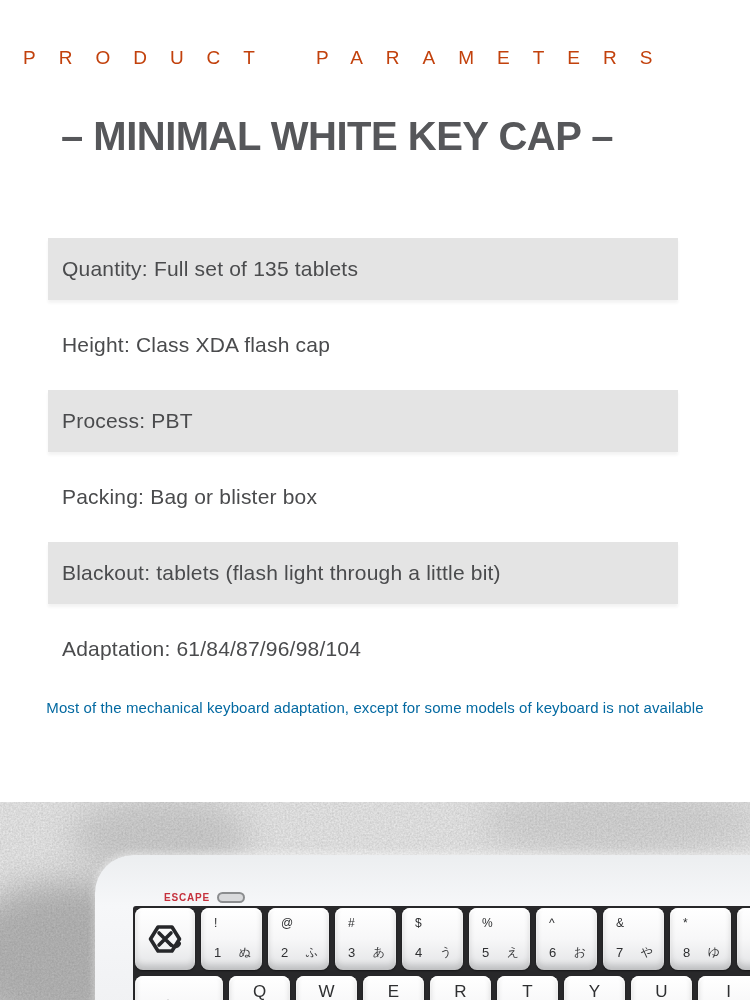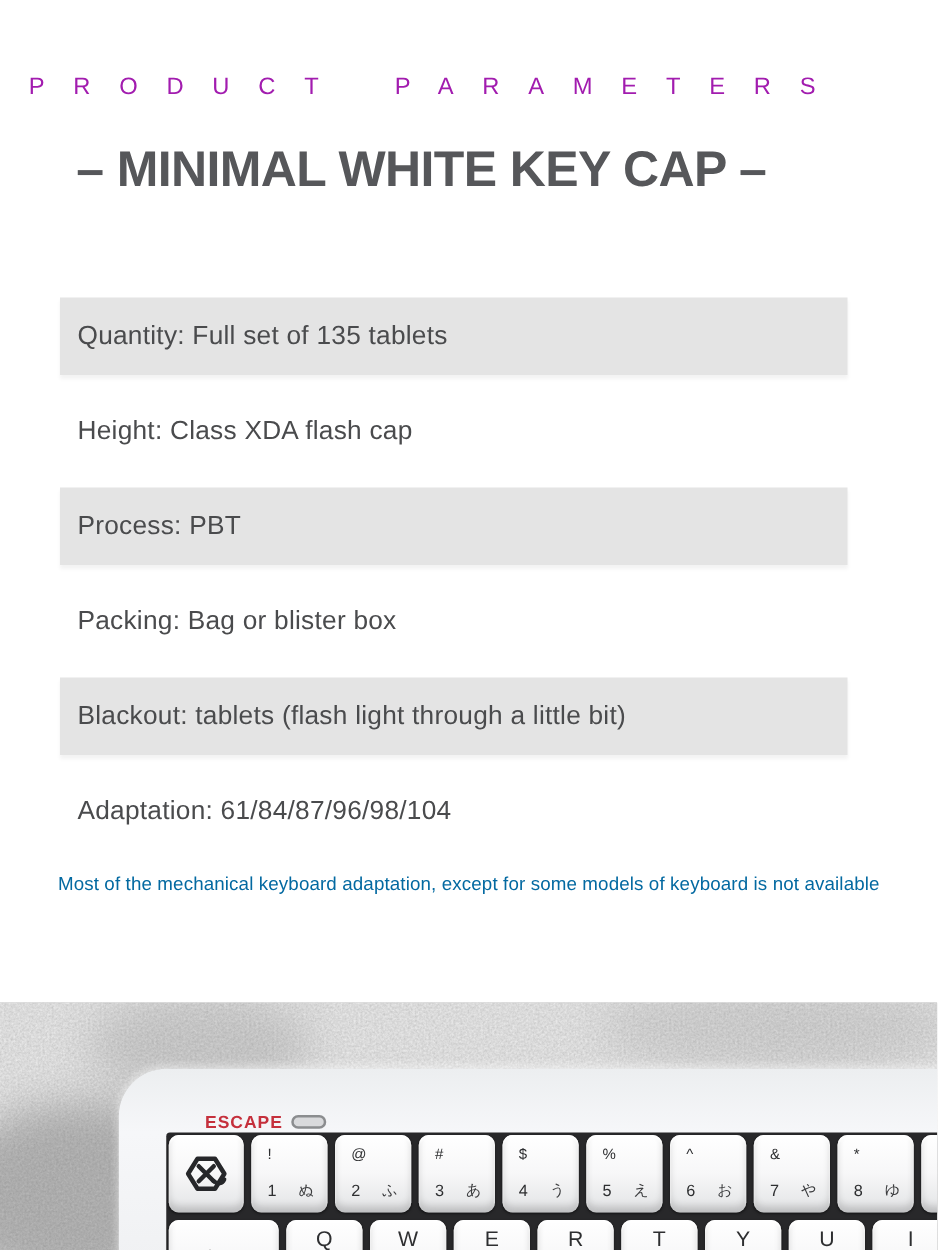--- a/index.html
+++ b/index.html
@@ -6,22 +6,22 @@
   .page {
     position:relative; width:750px; height:1000px; margin:0 auto;
     background:#ffffff; overflow:hidden;
     font-family:"Liberation Sans", "DejaVu Sans", sans-serif;
   }
 
   
   .eyebrow {
     position:absolute; top:47px; left:0; width:602px;
     text-align:center; font-size:19px; font-weight:400;
-    color:#a21caf; letter-spacing:23px; word-spacing:10px;
-    text-indent:23px; white-space:nowrap;margin-top:12px;
+    color:#c2410c; letter-spacing:23px; word-spacing:10px;
+    text-indent:23px; white-space:nowrap;
   }
   .title {
     position:absolute; top:114px; left:0; width:674px; margin:0;
     text-align:center; font-size:40px; font-weight:700;
     letter-spacing:-0.5px; color:#56575a;
   }
 
   
   .params { position:absolute; top:238px; left:48px; width:630px; }
   .param-row {
@@ -52,21 +52,21 @@
     position:absolute; top:53px; left:95px; width:680px; height:170px;
     border-radius:38px 0 0 0;
     background:linear-gradient(180deg, #eceef0 0%, #f6f7f9 30%, #eff0f2 100%);
     box-shadow:0 -2px 8px rgba(255,255,255,0.5);
   }
   .escape-row {
     position:absolute; top:89px; left:140px; height:12px;
     display:flex; align-items:center; gap:7px;
   }
   .escape-label {
-    font-size:14px; font-weight:700; color:#c5303c; letter-spacing:0.8px;padding-left:24px;
+    font-size:10px; font-weight:700; color:#c5303c; letter-spacing:0.8px;padding-left:24px;
   }
   .escape-pill {
     width:24px; height:7px; border:2px solid #8b8d8f; border-radius:6px;
     background:#d9dadc;
   }
   .key-plate {
     position:absolute; top:104px; left:133px; width:640px; height:110px;
     background:#28282a; border-radius:3px;
   }
   .kb-row { position:absolute; left:135px; display:flex; gap:6px; }

